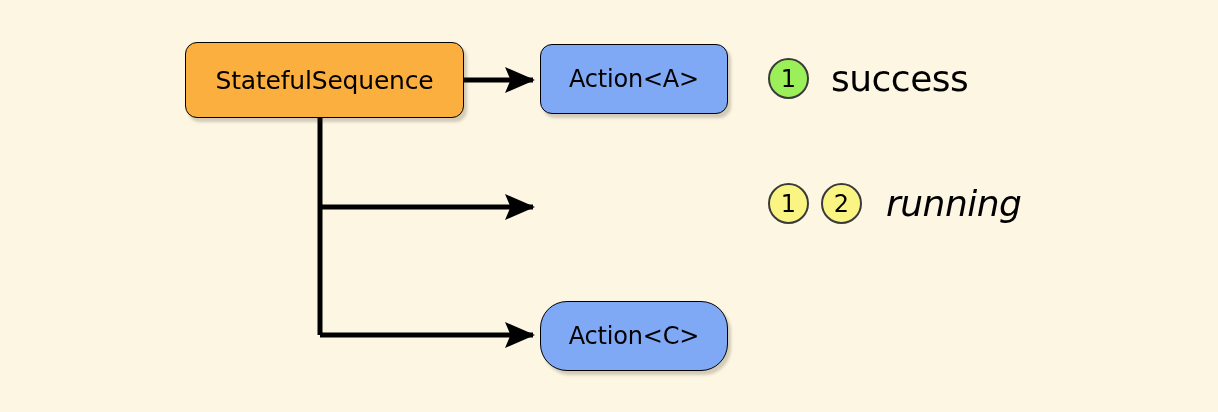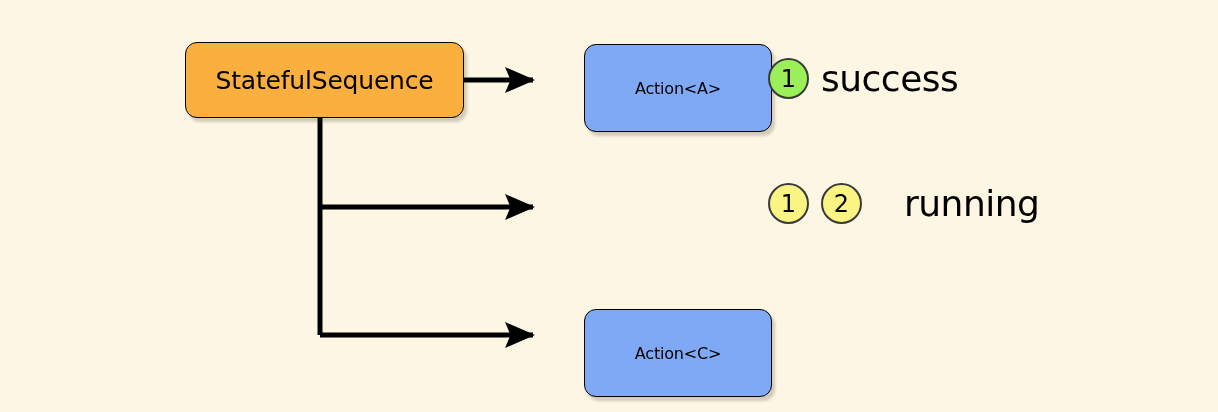--- a/index.html
+++ b/index.html
@@ -37,28 +37,27 @@
     left: 185px;
     top: 42px;
     width: 279px;
     height: 76px;
     background: #fbaf3f;
     font-size: 25px;
   }
   .node-action {
     left: 540px;
     width: 188px;
-    height: 88px;
+    height: 70px;
     background: #7fa9f5;
-    font-size: 16px;
-    margin-left: 44px;
+    font-size: 24px;
   }
   .node-a { top: 44px; }
   .node-b { top: 172px; }
-  .node-c { top: 309px; }
+  .node-c { top: 301px; border-radius: 27px; }
 
   
   #edges {
     position: absolute;
     left: 0;
     top: 0;
     width: 1218px;
     height: 412px;
     pointer-events: none;
   }
@@ -86,23 +85,24 @@
     color: #000;
     margin-right: 12px;
     flex: none;
   }
   .badge-success { background: #9bf05a; }
   .badge-running { background: #faf582; }
 
   .legend-label {
     font-size: 36px;
     color: #000;
+    margin-left: 10px;
     letter-spacing: -0.5px;
   }
-  .legend-running .legend-label { margin-left: 30px; }
+  .legend-running .legend-label { margin-left: 12px; font-style: italic; }
 </style>
 </head>
 <body>
 
 <div id="stage">
 
   <svg id="edges" viewBox="0 0 1218 412" width="1218" height="412">
     <defs>
       <marker id="arrowhead" markerWidth="7" markerHeight="7" refX="5.6" refY="3" orient="auto" markerUnits="strokeWidth">
         <path d="M 0 0.4 L 6 3 L 0 5.6 L 1.1 3 Z" fill="#000"></path>

